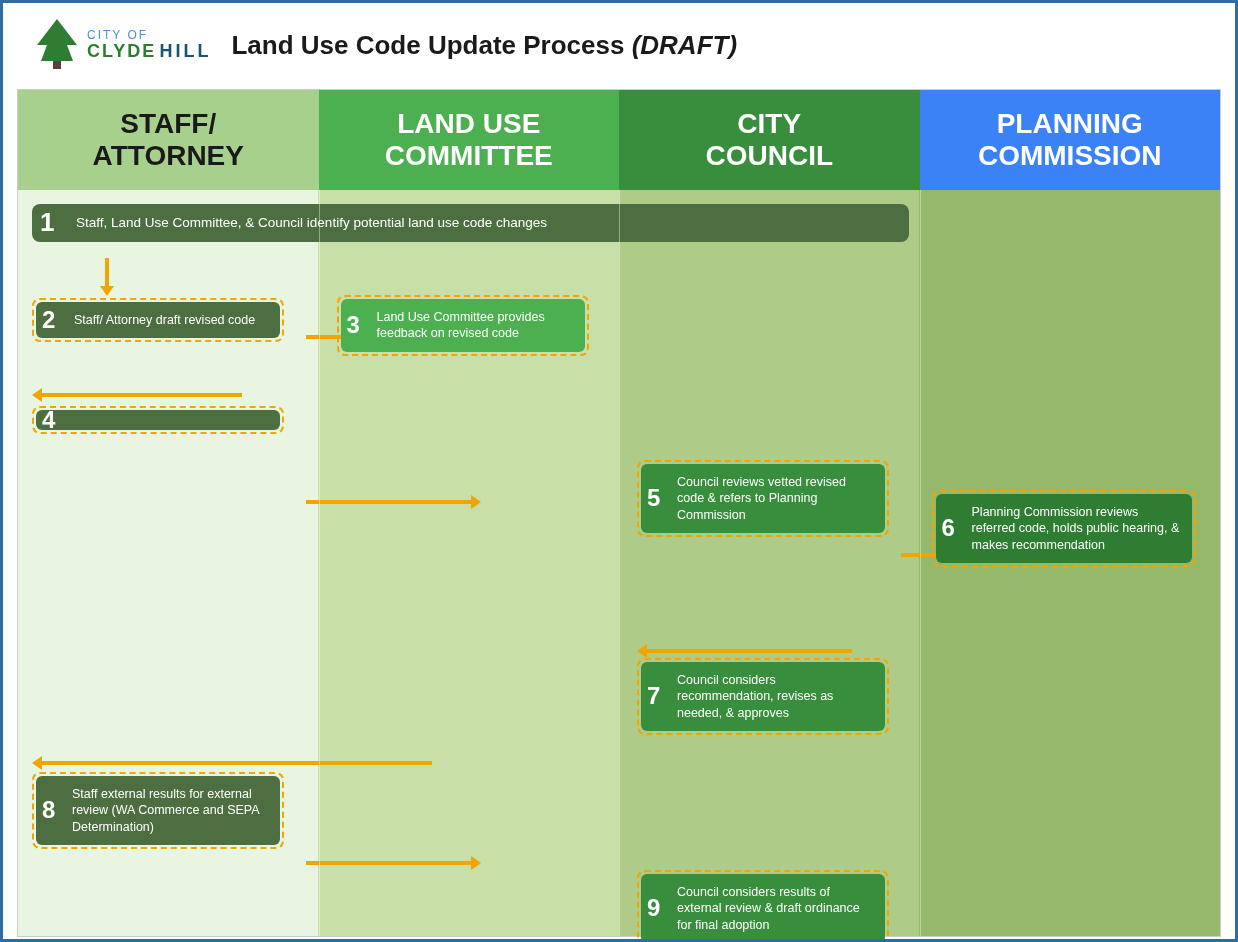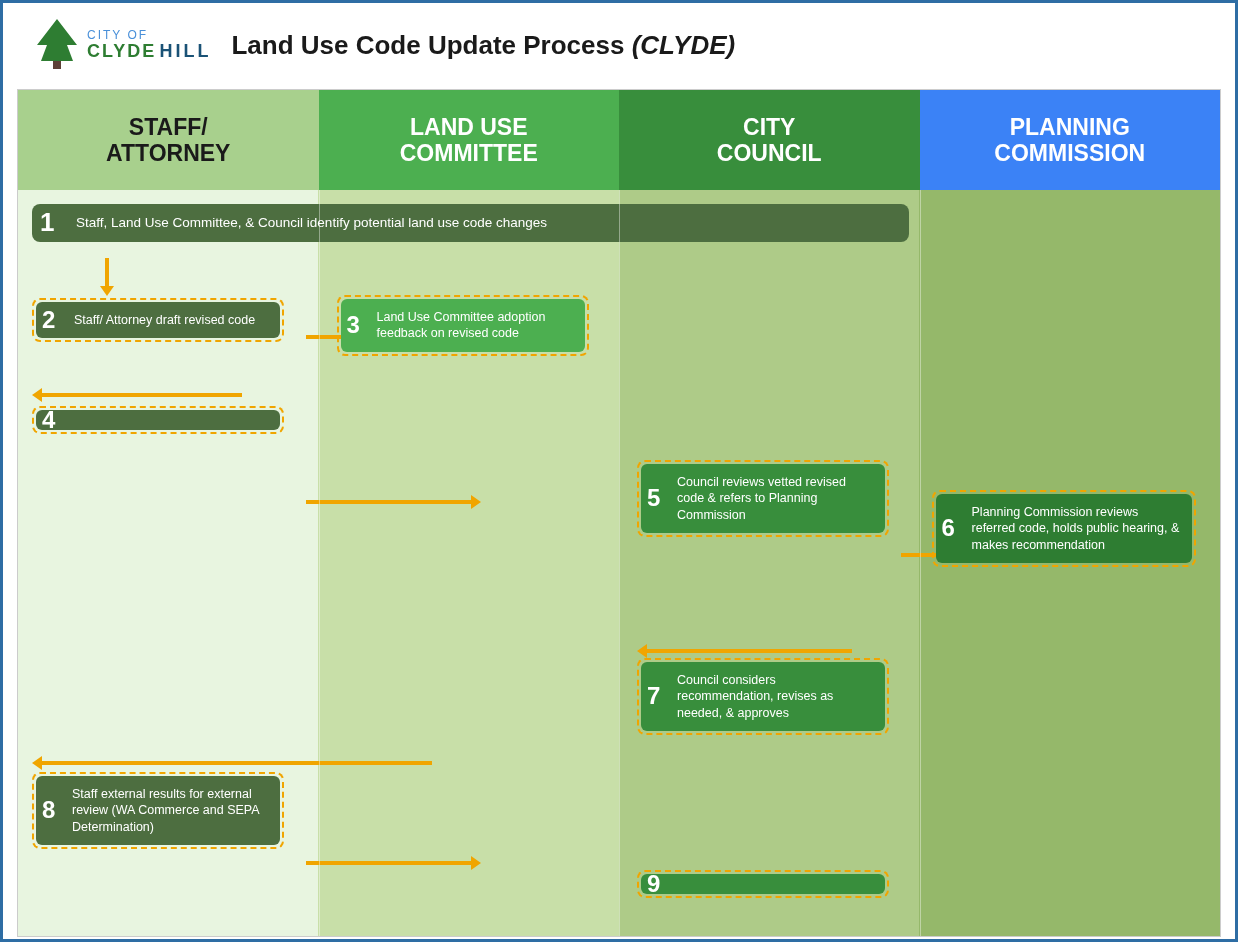--- a/index.html
+++ b/index.html
@@ -67,21 +67,21 @@
     
     .col-headers {
       display: flex;
       height: 100px;
     }
     .col-header {
       display: flex;
       align-items: center;
       justify-content: center;
       text-align: center;
-      font-size: 23px;
+      font-size: 28px;
       font-weight: 900;
       color: white;
       line-height: 1.15;
     }
     .col-header.staff { background: #a8d08d; color: #1a1a1a; flex: 0 0 25%; }
     .col-header.land-use { background: #4caf50; flex: 0 0 25%; }
     .col-header.council { background: #388e3c; flex: 0 0 25%; text-align: center; }
     .col-header.planning { background: #3b82f6; flex: 0 0 25%; }
 
     
@@ -107,21 +107,21 @@
       <rect x="26" y="46" width="8" height="8" fill="#5d4037"></rect>
     </svg>
     <div>
       <div class="logo-text">
         <div class="city-of">CITY OF</div>
         <div><span class="clyde">CLYDE</span> <span class="hill">HILL</span></div>
       </div>
     </div>
   </div>
   <div class="page-title">
-    <span>Land Use Code Update Process</span>&nbsp;<em>(CLYDE)</em>
+    <span>Land Use Code Update Process</span>&nbsp;<em>(DRAFT)</em>
   </div>
 </div>
 
 <div class="diagram-area">
 
   <div class="col-headers">
     <div class="col-header staff">STAFF/<br>ATTORNEY</div>
     <div class="col-header land-use">LAND USE<br>COMMITTEE</div>
     <div class="col-header council">CITY<br>COUNCIL</div>
     <div class="col-header planning">PLANNING<br>COMMISSION</div>
@@ -147,21 +147,21 @@
     </div>
 
     <div style="position:absolute; top:140px; left:24%; display:flex; align-items:center;">
       <div style="width:40px; height:4px; background:#f0a500;"></div>
       <div style="width:0;height:0;border-top:7px solid transparent;border-bottom:7px solid transparent;border-left:10px solid #f0a500;"></div>
     </div>
 
     <div style="position:absolute; top:105px; left:26.5%; width:21%; border:2.5px dashed #f0a500; border-radius:8px; padding:2px;">
       <div style="background:#4caf50; border-radius:6px; padding:10px 10px 10px 36px; color:white; font-size:12.5px; font-weight:500; line-height:1.3; position:relative;">
         <span style="position:absolute;left:6px;top:50%;transform:translateY(-50%);font-size:24px;font-weight:900;">3</span>
-        <span>Land Use Committee adoption feedback on revised code</span>
+        <span>Land Use Committee provides feedback on revised code</span>
       </div>
     </div>
 
     <div style="position:absolute; top:198px; left:14px; display:flex; align-items:center;">
       <div style="width:0;height:0;border-top:7px solid transparent;border-bottom:7px solid transparent;border-right:10px solid #f0a500;"></div>
       <div style="width:200px; height:4px; background:#f0a500;"></div>
     </div>
 
     <div style="position:absolute; top:216px; left:14px; width:21%; border:2.5px dashed #f0a500; border-radius:8px; padding:2px;">
       <div style="background:#4d6e40; border-radius:6px; padding:10px 10px 10px 36px; color:white; font-size:12.5px; font-weight:500; line-height:1.3; position:relative;">
@@ -218,20 +218,21 @@
     </div>
 
     <div style="position:absolute; top:666px; left:24%; display:flex; align-items:center;">
       <div style="width:165px; height:4px; background:#f0a500;"></div>
       <div style="width:0;height:0;border-top:7px solid transparent;border-bottom:7px solid transparent;border-left:10px solid #f0a500;"></div>
     </div>
 
     <div style="position:absolute; top:680px; left:51.5%; width:21%; border:2.5px dashed #f0a500; border-radius:8px; padding:2px;">
       <div style="background:#388e3c; border-radius:6px; padding:10px 10px 10px 36px; color:white; font-size:12.5px; font-weight:500; line-height:1.3; position:relative;">
         <span style="position:absolute;left:6px;top:50%;transform:translateY(-50%);font-size:24px;font-weight:900;">9</span>
+        <span>Council considers results of external review &amp; draft ordinance for final adoption</span>
       </div>
     </div>
 
     <div style="position:absolute;top:0;left:25%;width:1px;height:100%;background:rgba(255,255,255,0.4);"></div>
     <div style="position:absolute;top:0;left:50%;width:1px;height:100%;background:rgba(255,255,255,0.4);"></div>
     <div style="position:absolute;top:0;left:75%;width:1px;height:100%;background:rgba(255,255,255,0.4);"></div>
 
   </div>
 </div>
 

